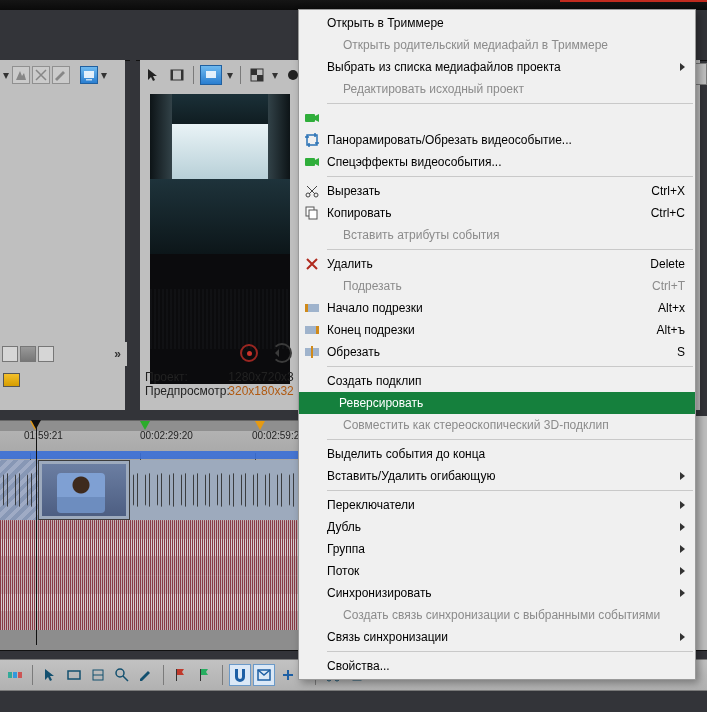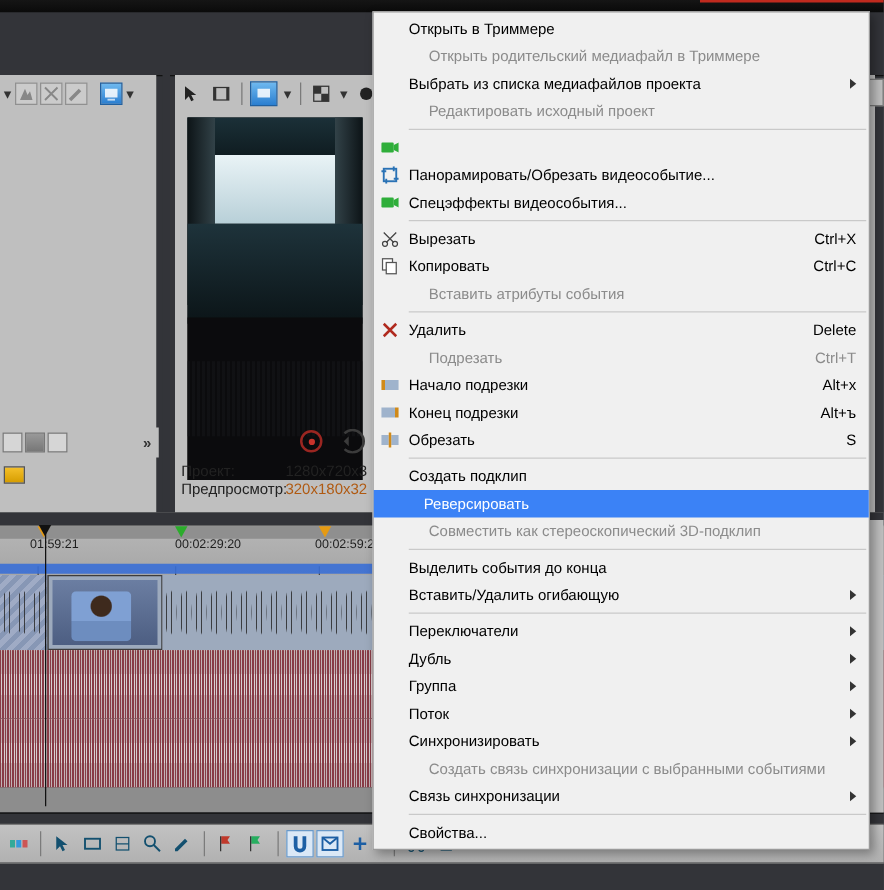--- a/index.html
+++ b/index.html
@@ -384,21 +384,21 @@
     display: flex;
     align-items: center;
     position: relative;
     padding-left: 28px;
     padding-right: 10px;
     color: #000;
     white-space: nowrap;
   }
   .context-menu .row.disabled { color: #8b8b8b; margin-left: 16px; }
   .context-menu .row.highlight {
-    background: #3b82f6;
+    background: #15803d;
     color: #fff;
     padding-left: 40px;
   }
   .context-menu .row .shortcut {
     margin-left: auto;
     color: inherit;
   }
   .context-menu .row.disabled .shortcut { color:#8b8b8b; }
   .context-menu .row .arrow {
     margin-left: auto;

